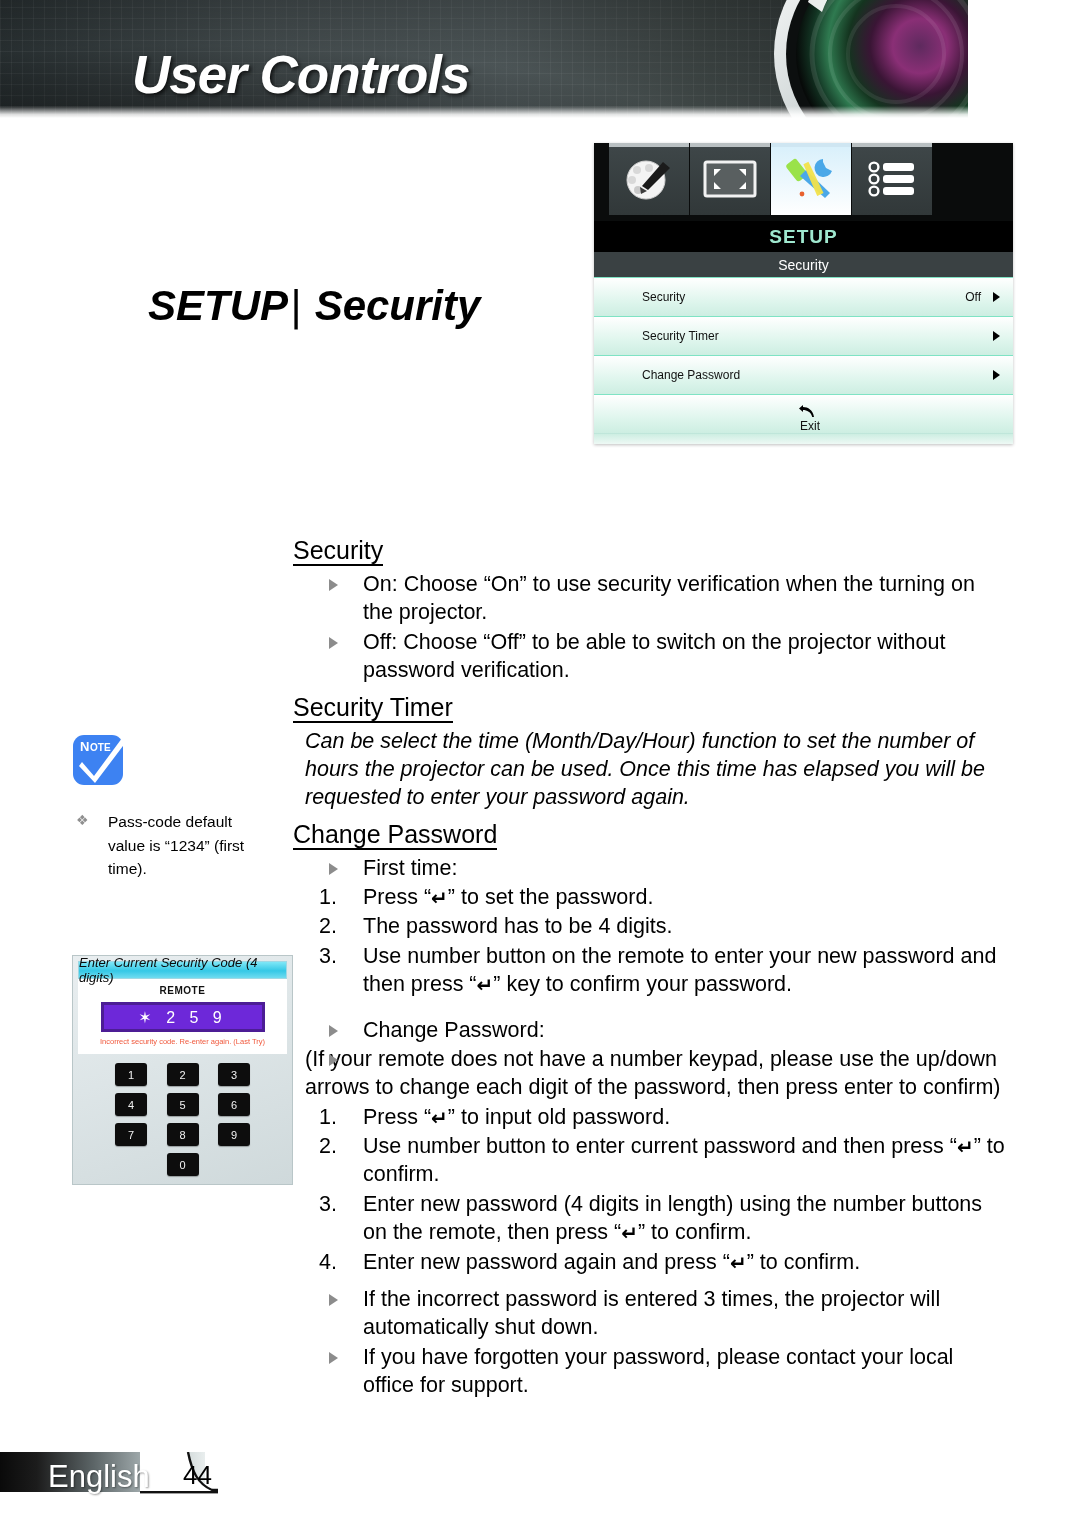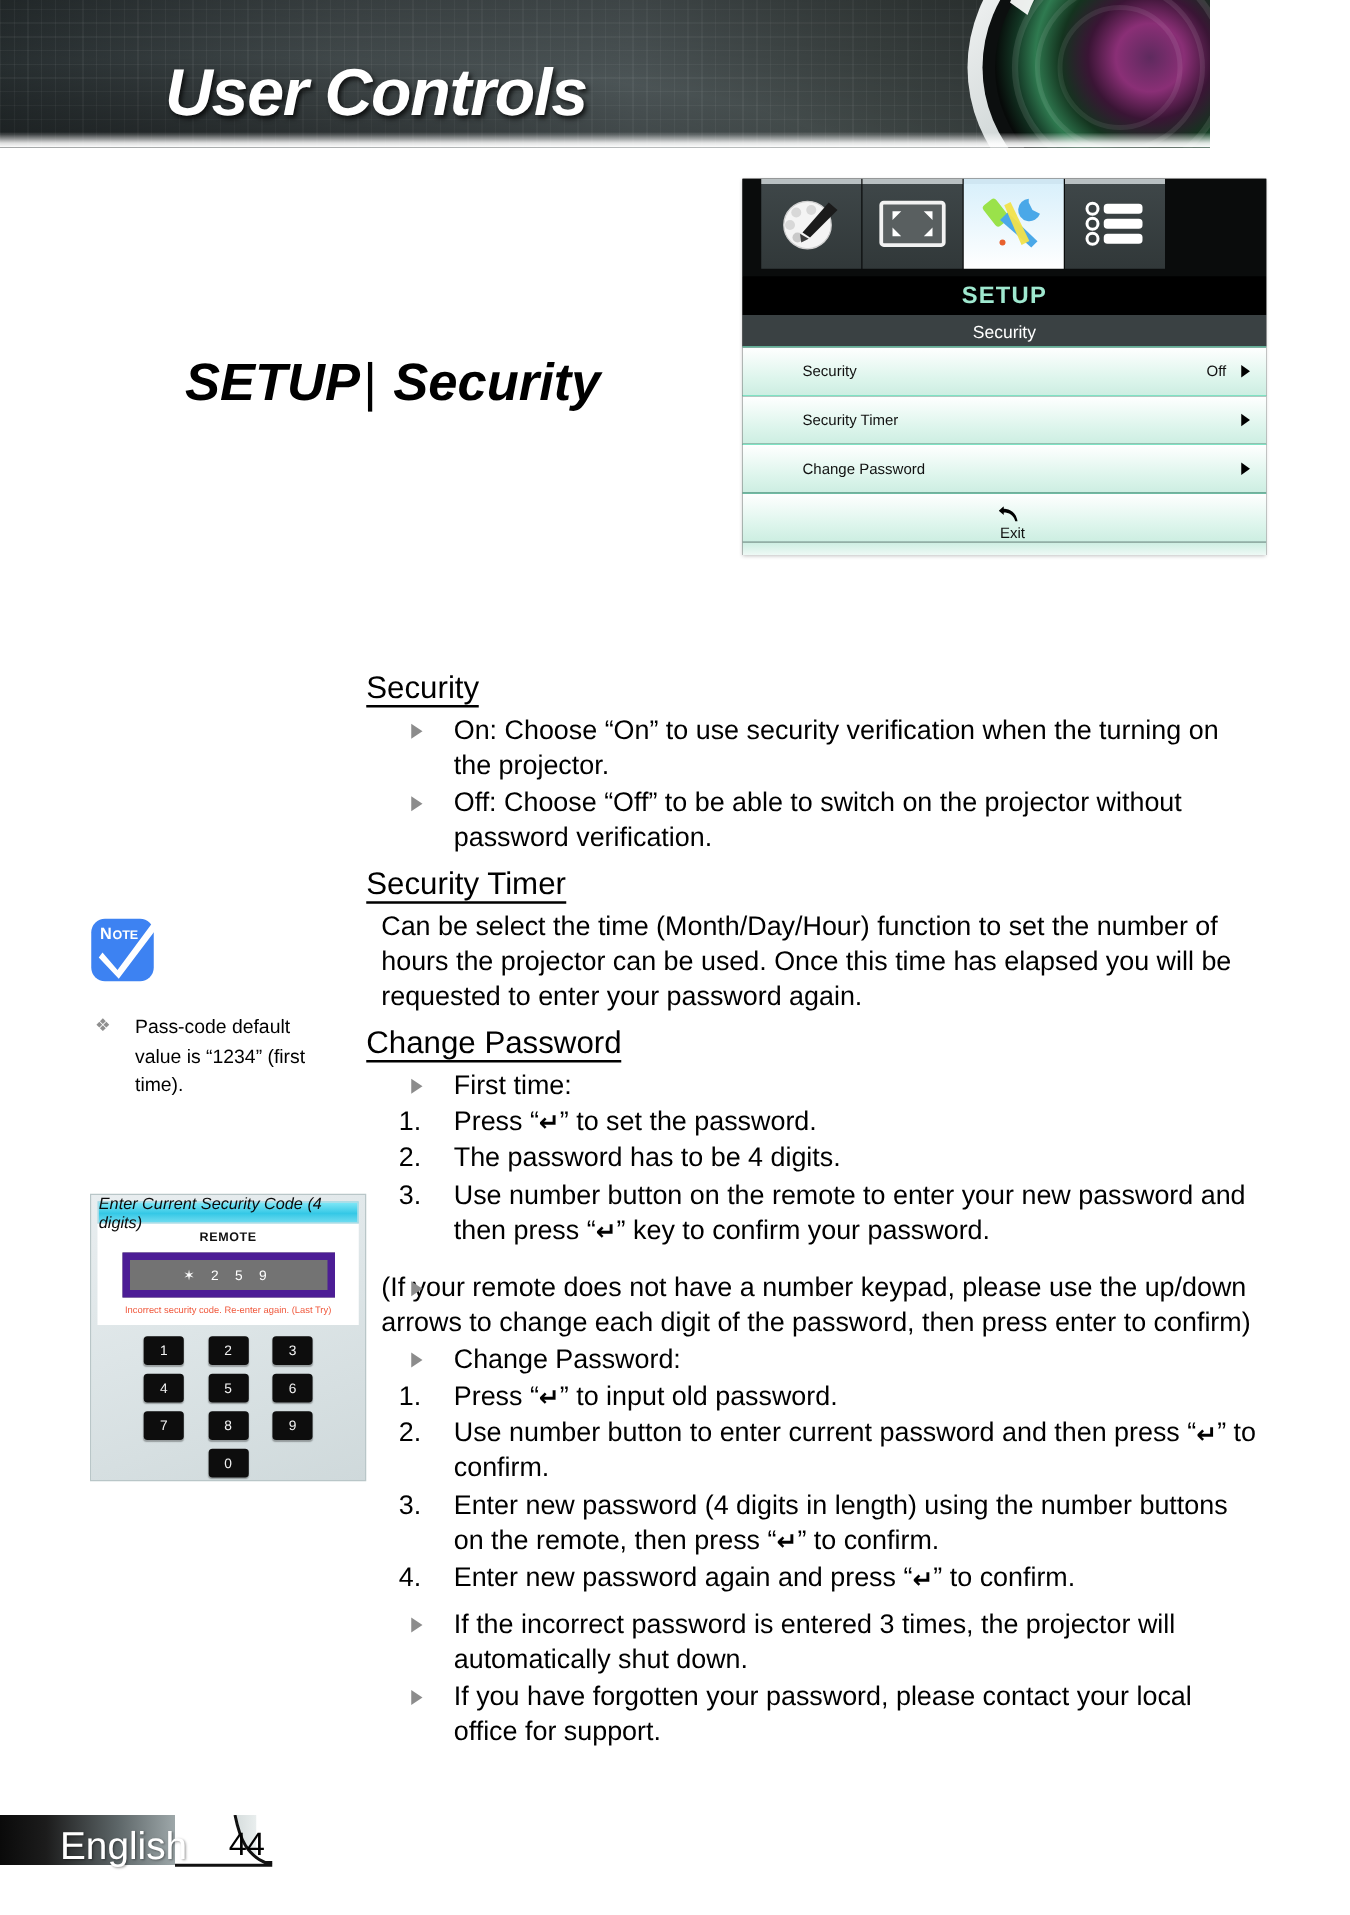--- a/index.html
+++ b/index.html
@@ -181,20 +181,21 @@
     width: 0; height: 0;
     border-left: 9px solid #8c8c8c;
     border-top: 6px solid transparent;
     border-bottom: 6px solid transparent;
   }
   .plain {
     font-size: 21.5px;
     line-height: 1.32;
     padding-left: 12px;
     margin-bottom: 0;
+    font-style: italic;
   }
   .numlist { margin: 0; padding: 0; list-style: none; }
   .numitem {
     position: relative;
     padding-left: 70px;
     font-size: 21.5px;
     line-height: 1.32;
     margin-bottom: 1px;
   }
   .numitem .n {
@@ -269,26 +270,26 @@
   .dlg-remote {
     font-size: 10px;
     font-weight: bold;
     color: #111;
     letter-spacing: 0.5px;
     margin-bottom: 6px;
   }
   .dlg-field {
     width: 158px; height: 24px;
     margin: 0 auto;
-    background: #737373;
+    background: #6d28d9;
     color: #ffffff;
-    font-size: 11px;
+    font-size: 16px;
     letter-spacing: 5px;
     display: flex; align-items: center; justify-content: center;
-    border: 6px solid #4c1d95;
+    border: 3px solid #4c1d95;
   }
   .dlg-err {
     margin-top: 5px;
     font-size: 7.5px;
     color: #f0583c;
   }
   .keypad {
     margin: 9px auto 0 auto;
     width: 135px;
   }
@@ -519,22 +520,22 @@
         <span class="n">2.</span><span>The password has to be 4 digits.</span>
       </div>
       <div class="numitem">
         <span class="n">3.</span><span>Use number button on the remote to enter your new password and then press “</span><span class="ent">↵</span><span>” key to confirm your password.</span>
       </div>
     </div>
 
     <div class="gap"></div>
 
     <div class="bullets">
+      <div class="bul">Change Password:</div>
       <div class="bul" style="padding-left:12px;">(If your remote does not have  a number keypad, please  use the up/down arrows to change each digit of the password, then press enter to confirm)</div>
-      <div class="bul">Change Password:</div>
     </div>
 
     <div class="numlist">
       <div class="numitem">
         <span class="n">1.</span><span>Press “</span><span class="ent">↵</span><span>” to input old password.</span>
       </div>
       <div class="numitem">
         <span class="n">2.</span><span>Use number button to enter current password and then press “</span><span class="ent">↵</span><span>” to confirm.</span>
       </div>
       <div class="numitem">

